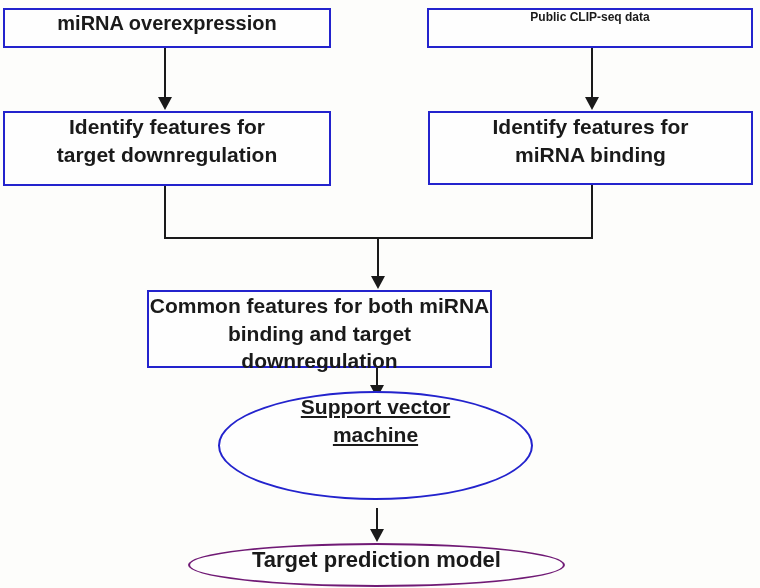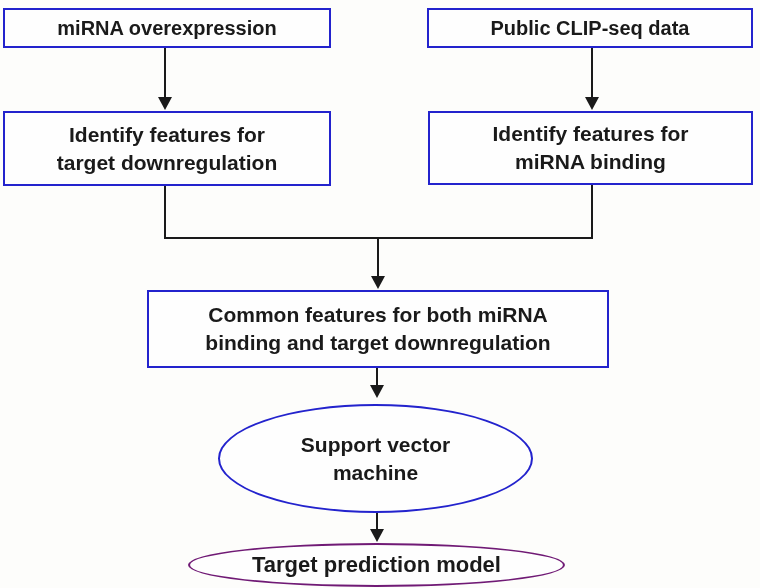--- a/index.html
+++ b/index.html
@@ -18,46 +18,45 @@
   svg.connectors {
     position: absolute;
     left: 0; top: 0;
     width: 760px;
     height: 588px;
     pointer-events: none;
   }
   .node {
     position: absolute;
     display: flex;
-    align-items: center;
     justify-content: center;
     text-align: center;
     box-sizing: border-box;
     background: #fefefe;
     color: #1a1a1a;
     font-weight: bold;
   }
   .rect {
     border: 2px solid #2323cd;
   }
   .ellipse {
     border-radius: 50%;
   }
   .ellipse.blue-outline { border: 2px solid #2323cd; }
   .ellipse.black-outline { border: 2px solid #701a75; }
   .label {
     white-space: pre-line;
     line-height: 1.32;
   }
   #box-mirna-overexpression { left: 3px;   top: 8px;   width: 328px; height: 40px; font-size: 20px; }
-  #box-public-clipseq       { left: 427px; top: 8px;   width: 326px; height: 40px; font-size: 20px; }
+  #box-public-clipseq       { left: 427px; top: 8px;   width: 326px; height: 40px; font-size: 12px; }
   #box-identify-downreg     { left: 3px;   top: 111px; width: 328px; height: 75px; font-size: 21px; }
   #box-identify-binding     { left: 428px; top: 111px; width: 325px; height: 74px; font-size: 21px; }
-  #box-common-features      { left: 147px; top: 290px; width: 462px; height: 78px; font-size: 21px; }
-  #ellipse-svm              { left: 218px; top: 404px; width: 315px; height: 109px; font-size: 21px; }
+  #box-common-features      { left: 147px; top: 290px; width: 345px; height: 78px; font-size: 21px; }
+  #ellipse-svm              { left: 218px; top: 391px; width: 315px; height: 109px; font-size: 21px; text-decoration: underline; }
   #ellipse-target-model     { left: 188px; top: 543px; width: 377px; height: 44px; font-size: 22px; }
 </style>
 </head>
 <body>
 
 <div class="canvas">
 
   <svg class="connectors" viewBox="0 0 760 588" xmlns="http://www.w3.org/2000/svg">
     <g stroke="#1a1a1a" stroke-width="2" fill="none">
       <line x1="165" y1="48" x2="165" y2="99"></line>

